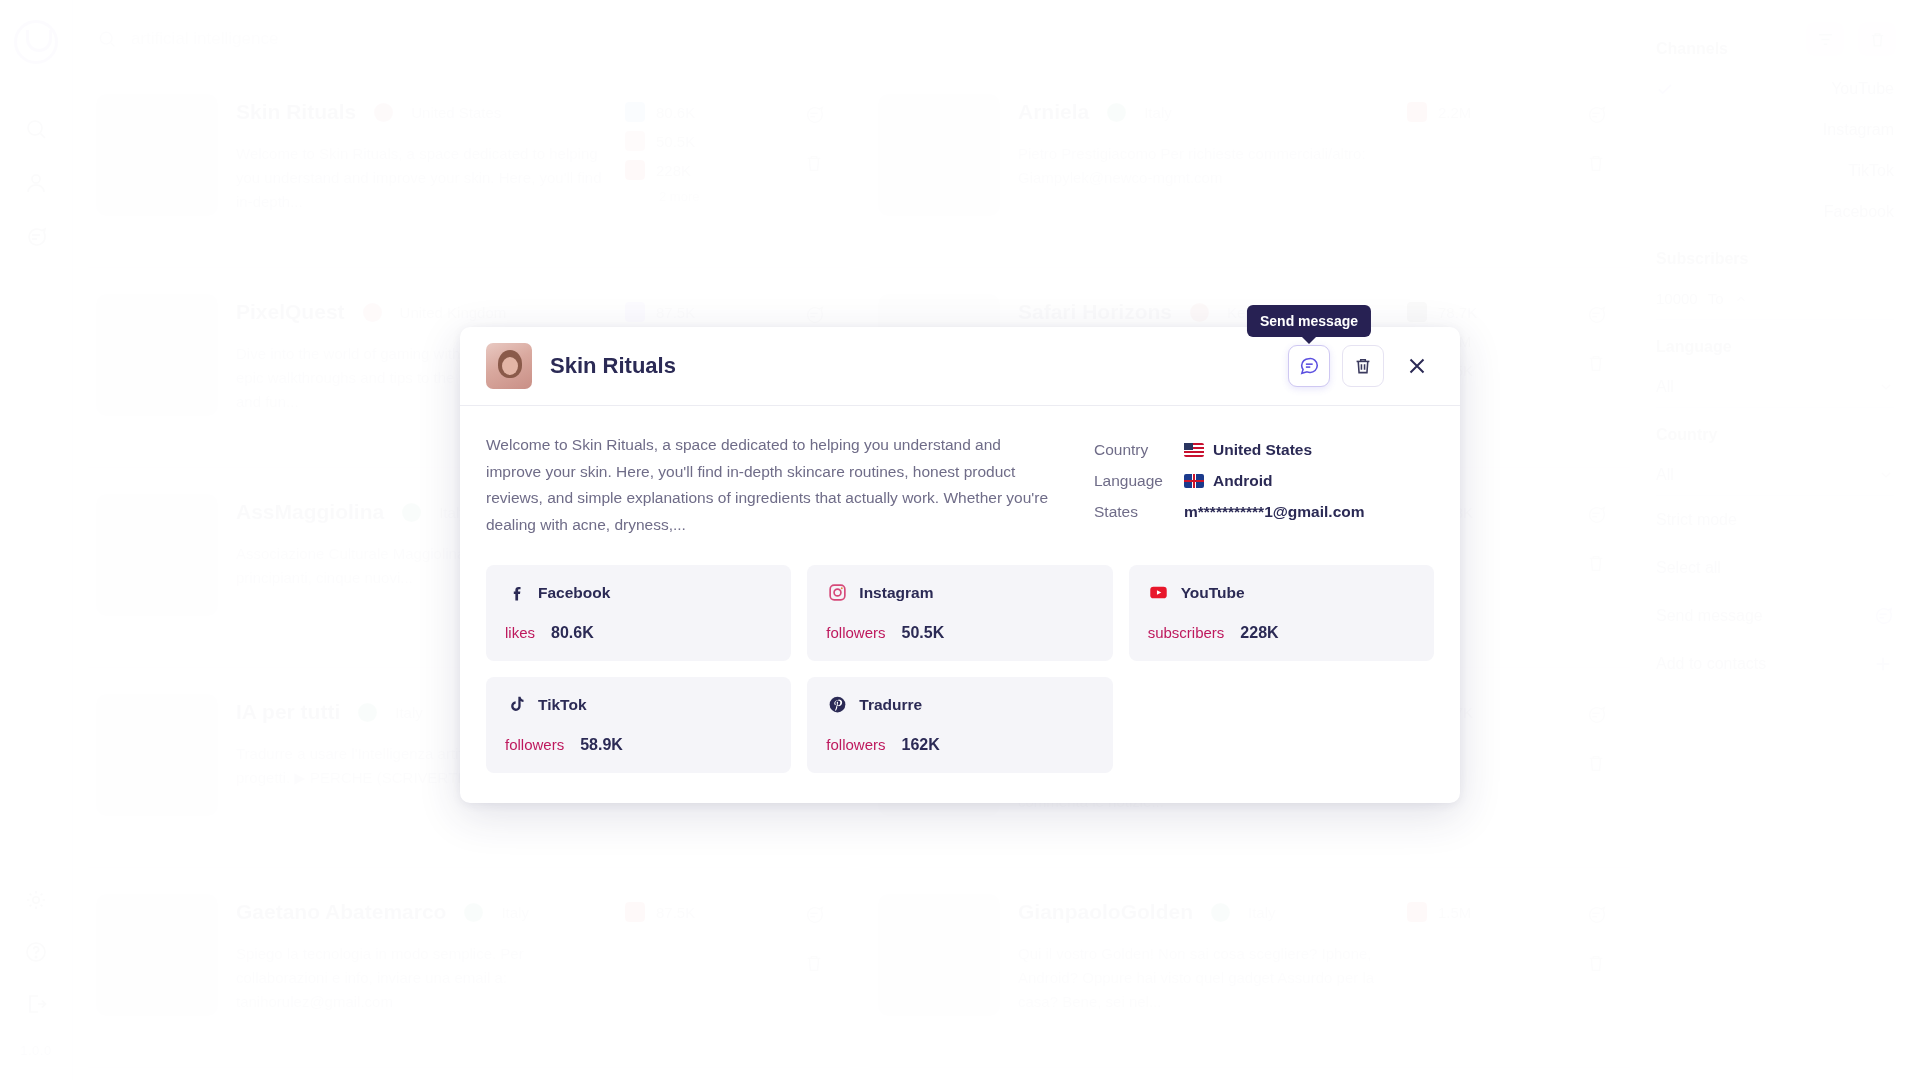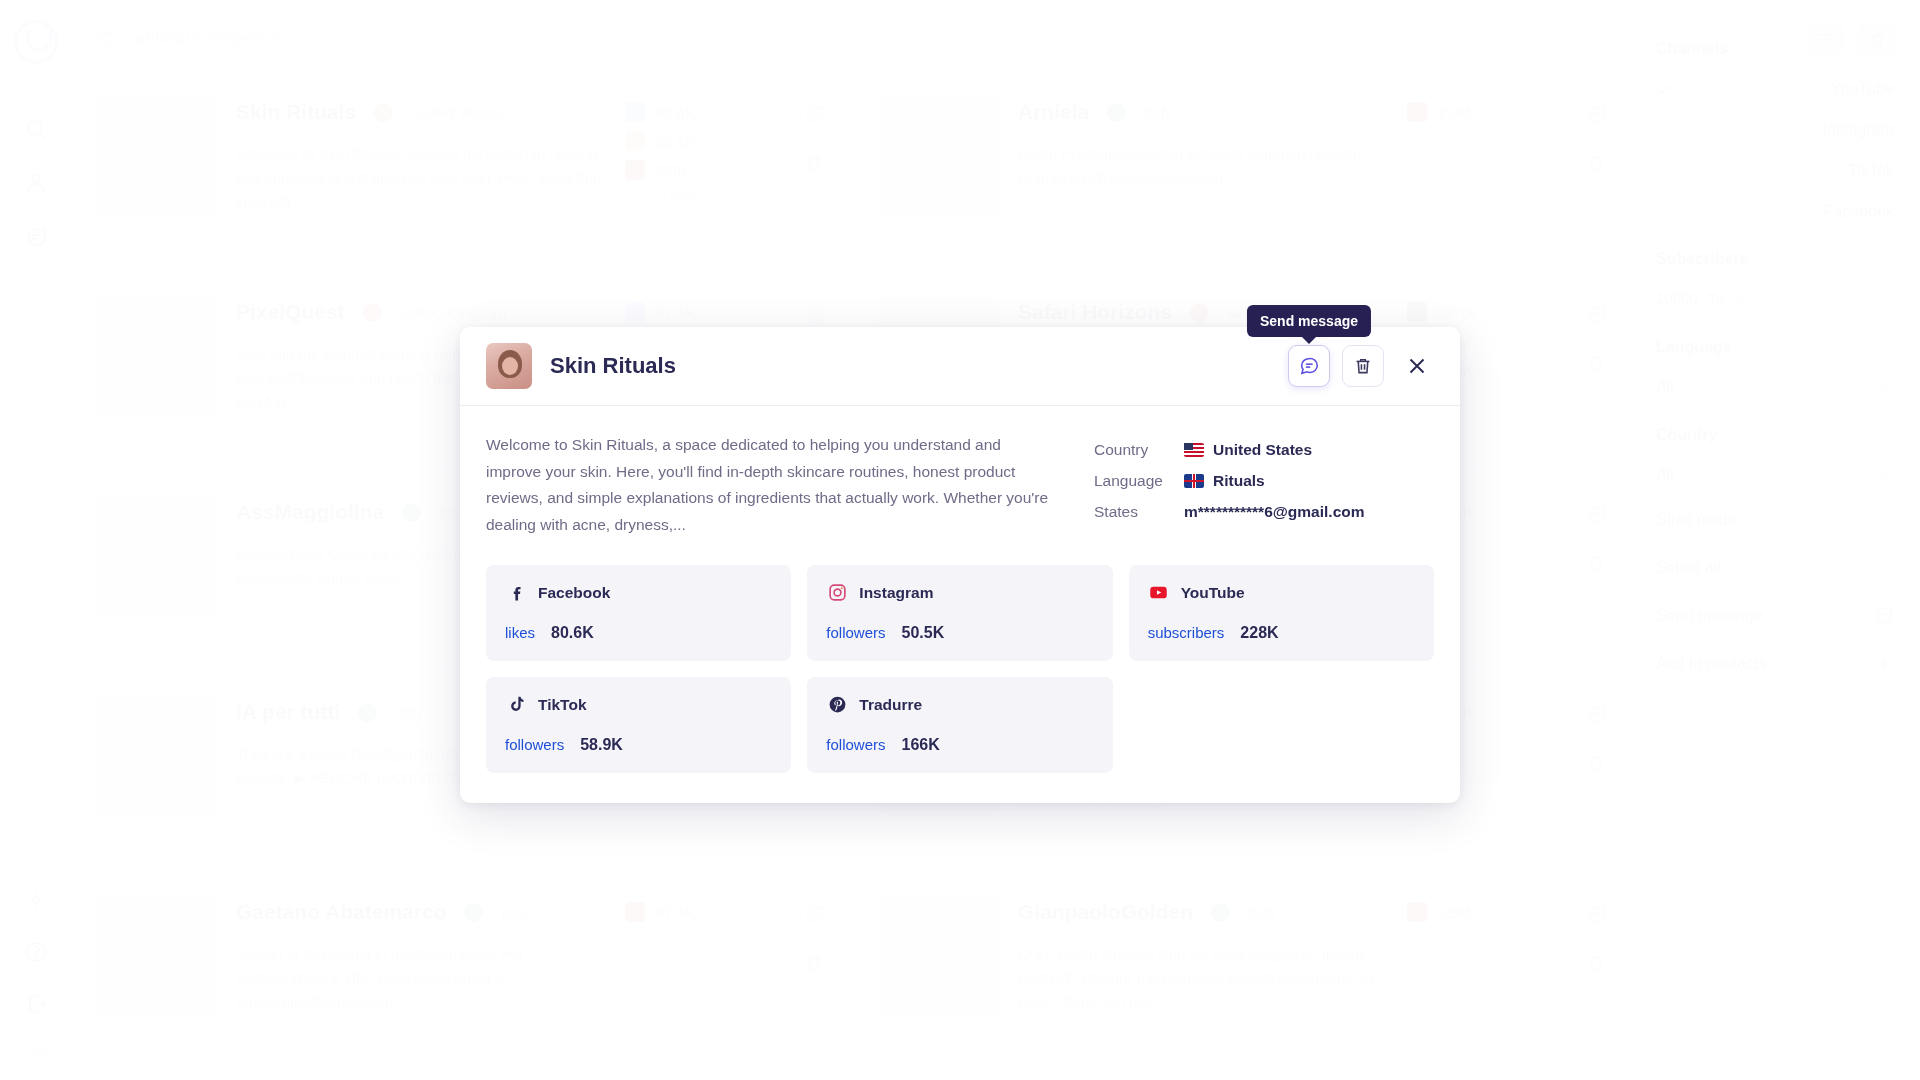--- a/index.html
+++ b/index.html
@@ -181,21 +181,21 @@
     background:
       linear-gradient(to bottom, transparent 46%, #cf142b 46% 54%, transparent 54%),
       linear-gradient(to right, transparent 44%, #cf142b 44% 56%, transparent 56%);
   }
 
   .cards { margin-top: 26px; display: grid; grid-template-columns: repeat(3, 1fr); gap: 16px; }
   .scard { background: #f5f5f9; border-radius: 8px; padding: 17px 19px 19px; }
   .scard-head { display: flex; align-items: center; gap: 11px; }
   .scard-name { font-size: 15.5px; font-weight: 700; color: #2b2a55; }
   .scard-stat { margin-top: 20px; display: flex; align-items: baseline; gap: 16px; }
-  .scard-lbl { font-size: 15px; color: #1d4ed8; }
+  .scard-lbl { font-size: 15px; color: #be185d; }
   .scard-val { font-size: 16px; font-weight: 700; color: #2b2a55; }
   .sicon { width: 22px; height: 22px; display: flex; align-items: center; justify-content: center; }
   .sicon svg { width: 21px; height: 21px; }
 </style>
 </head>
 <body>
 
 <div id="app">
 
   <div class="bg-layer">
@@ -682,26 +682,26 @@
             <span class="meta-label">Country</span>
             <span class="meta-val">
               <span class="flag flag-us"></span>
               <span>United States</span>
             </span>
           </div>
           <div class="meta-row">
             <span class="meta-label">Language</span>
             <span class="meta-val">
               <span class="flag flag-uk"></span>
-              <span>Rituals</span>
+              <span>Android</span>
             </span>
           </div>
           <div class="meta-row">
             <span class="meta-label">States</span>
-            <span class="meta-val">m***********6@gmail.com</span>
+            <span class="meta-val">m***********1@gmail.com</span>
           </div>
         </div>
       </div>
 
       <div class="cards">
           <div class="scard">
             <div class="scard-head">
               <span class="sicon">
                 <svg viewBox="0 0 24 24">
                   <path fill="#2b2a55" d="M14.6 8.3h2V5.6h-2.3c-2.3 0-3.6 1.4-3.6 3.6v1.6H8.9v2.8h1.8V21h3.1v-7.4h2.2l.4-2.8h-2.6V9.6c0-.9.3-1.3.8-1.3z"></path>
@@ -765,19 +765,19 @@
                 <svg viewBox="0 0 24 24">
                   <circle cx="12" cy="12" r="9" fill="#2b2a55"></circle>
                   <path d="M11.2 14.6c-.4 1.9-.8 3.1-1.6 4.3" stroke="#ffffff" stroke-width="1.3" fill="none"></path>
                   <path d="M12.4 7.2c-2.7 0-4.1 1.8-4.1 3.5 0 1 .4 1.8 1.2 2.1.1.1.2 0 .3-.1l.2-.7c0-.1 0-.2-.1-.3a1.9 1.9 0 0 1-.4-1.2c0-1.6 1.2-3 3.1-3 1.7 0 2.6 1 2.6 2.3 0 1.8-.8 3.2-2 3.2-.6 0-1.1-.5-1-1.2l.5-2c.1-.5-.1-.9-.6-.9-.5 0-1 .6-1 1.4l.3 1.1-.8 3.2c-.1.6-.1 1.3 0 1.8h.1c.5-.7.9-1.6 1-2l.4-1.3c.3.5.9.8 1.6.8 2.1 0 3.6-1.9 3.6-4.4 0-1.9-1.6-3.3-3.9-3.3z" fill="#ffffff"></path>
                 </svg>
               </span>
               <span class="scard-name">Tradurre</span>
             </div>
             <div class="scard-stat">
               <span class="scard-lbl">followers</span>
-              <span class="scard-val">166K</span>
+              <span class="scard-val">162K</span>
             </div>
           </div>
         </div>
     </div>
   </div>
 </div>
 
 </body></html>

